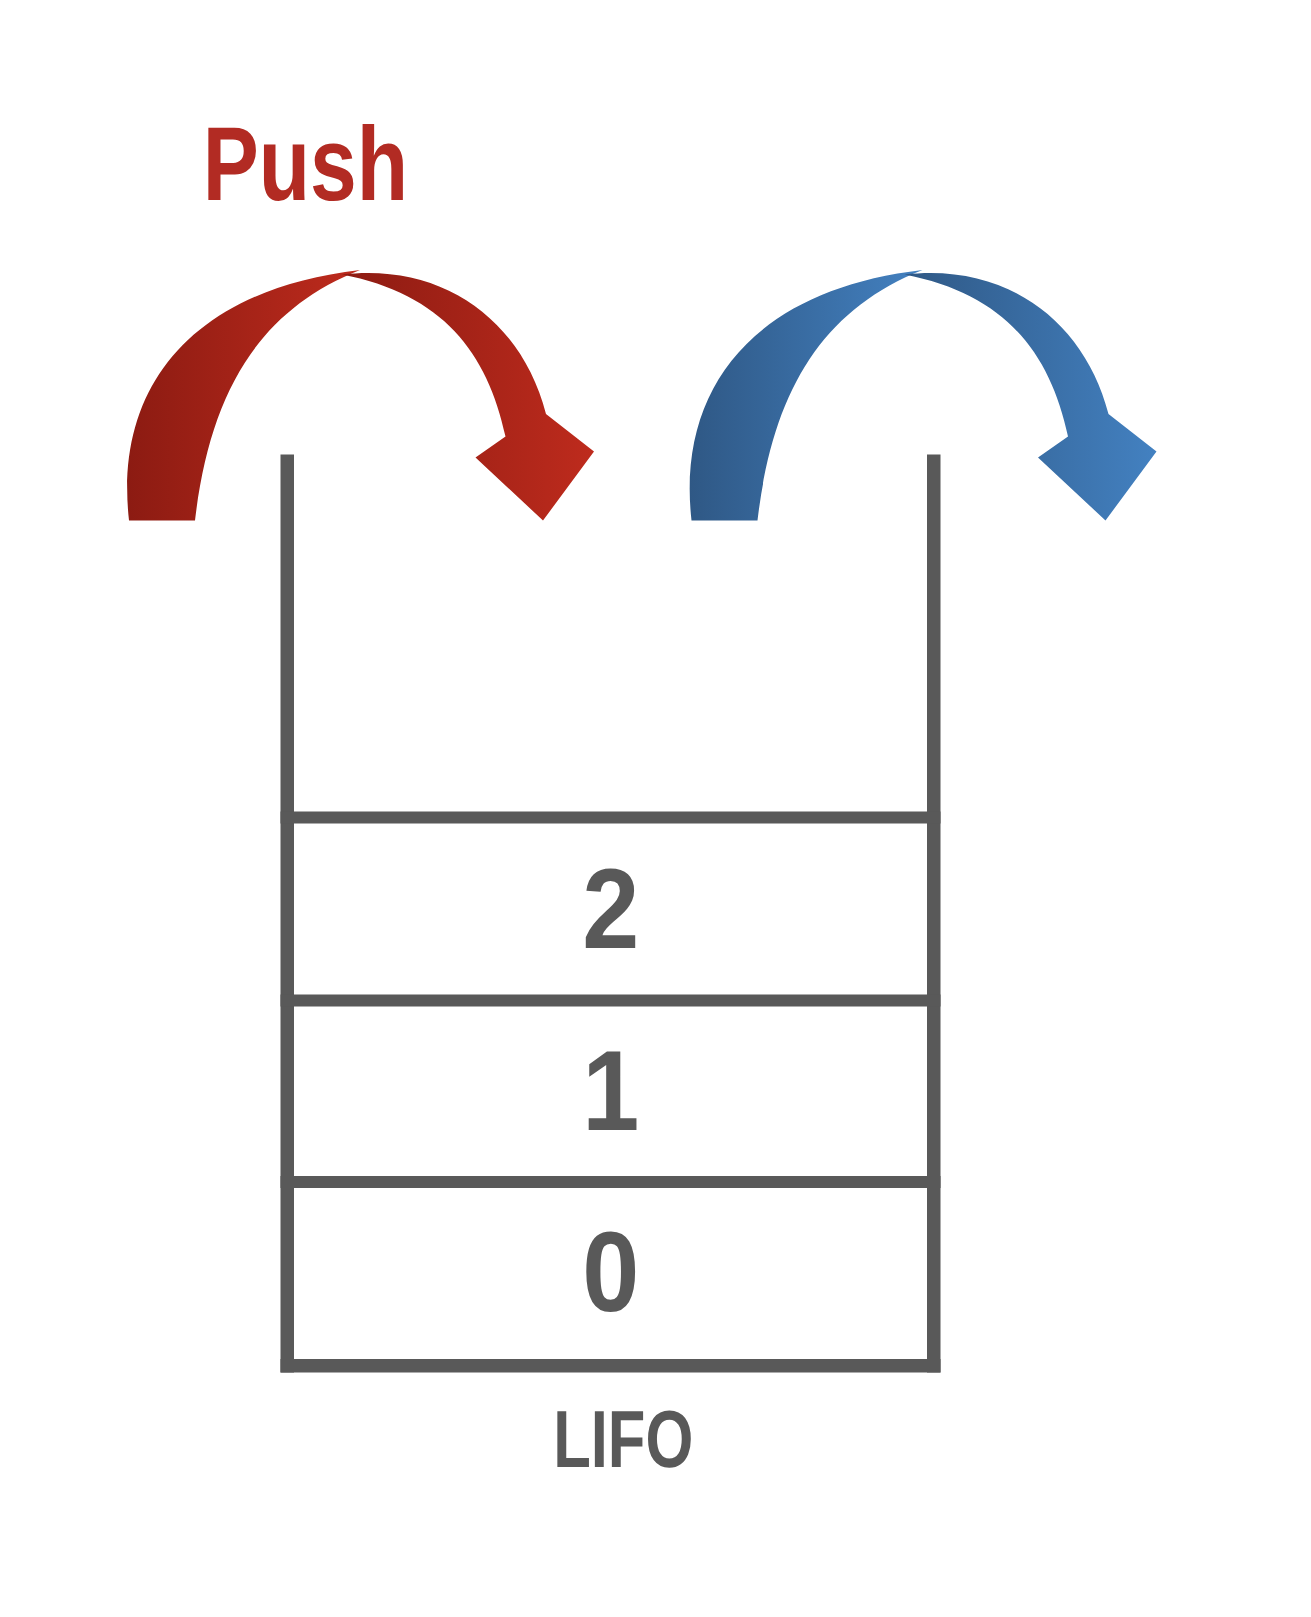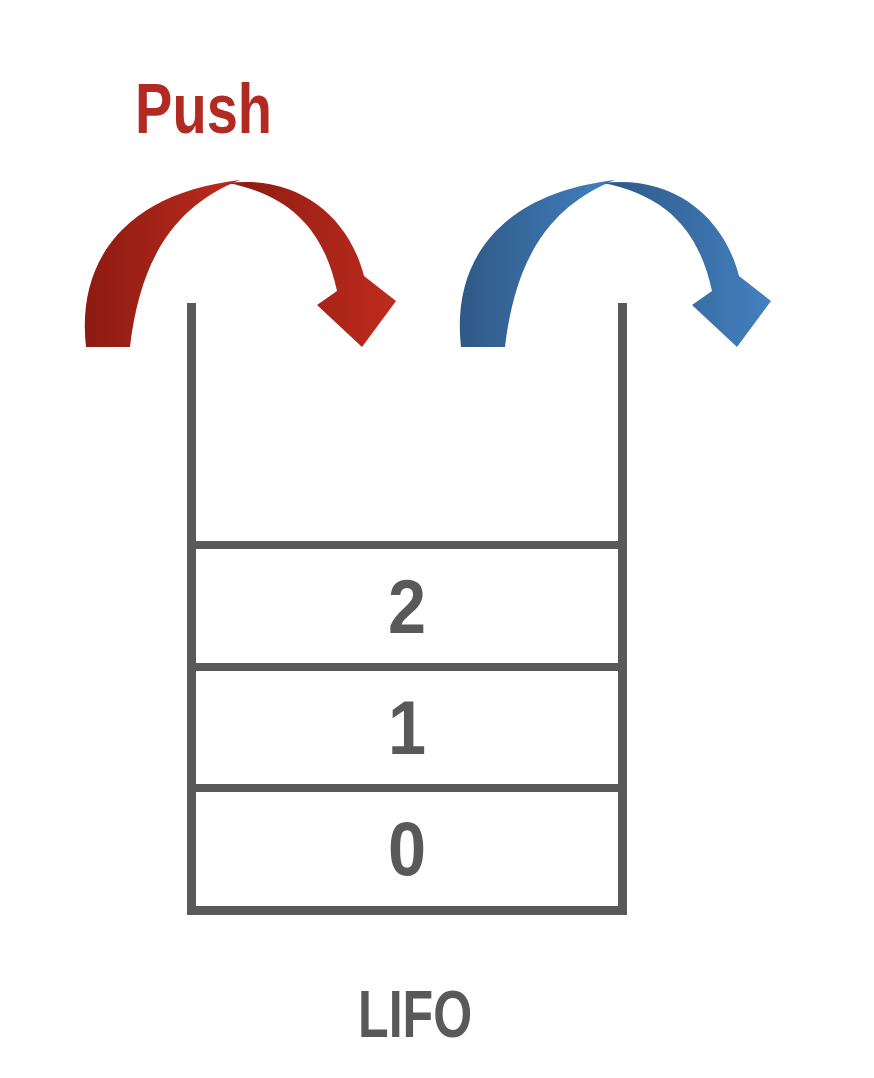--- a/index.html
+++ b/index.html
@@ -27,22 +27,22 @@
     left: 94px; top: 74px; width: 220px;
     font-size: 70px;
     color: var(--color-push, #b22b23);
   }
   .pop-label {
     left: 506px; top: 76px; width: 220px;
     font-size: 70px;
     color: var(--color-pop, #3c73b5);
   }
   .lifo-label {
-    left: 300px; top: 981px; width: 230px;
-    font-size: 66px;
+    left: 300px; top: 933px; width: 230px;
+    font-size: 54px;
     color: var(--color-gray, #595959);
   }
   .condense {
     display: inline-block;
     transform: scaleX(0.80);
     transform-origin: center;
   }
   .lifo-label .condense { transform: scaleX(0.76); }
 
   .arrow {

